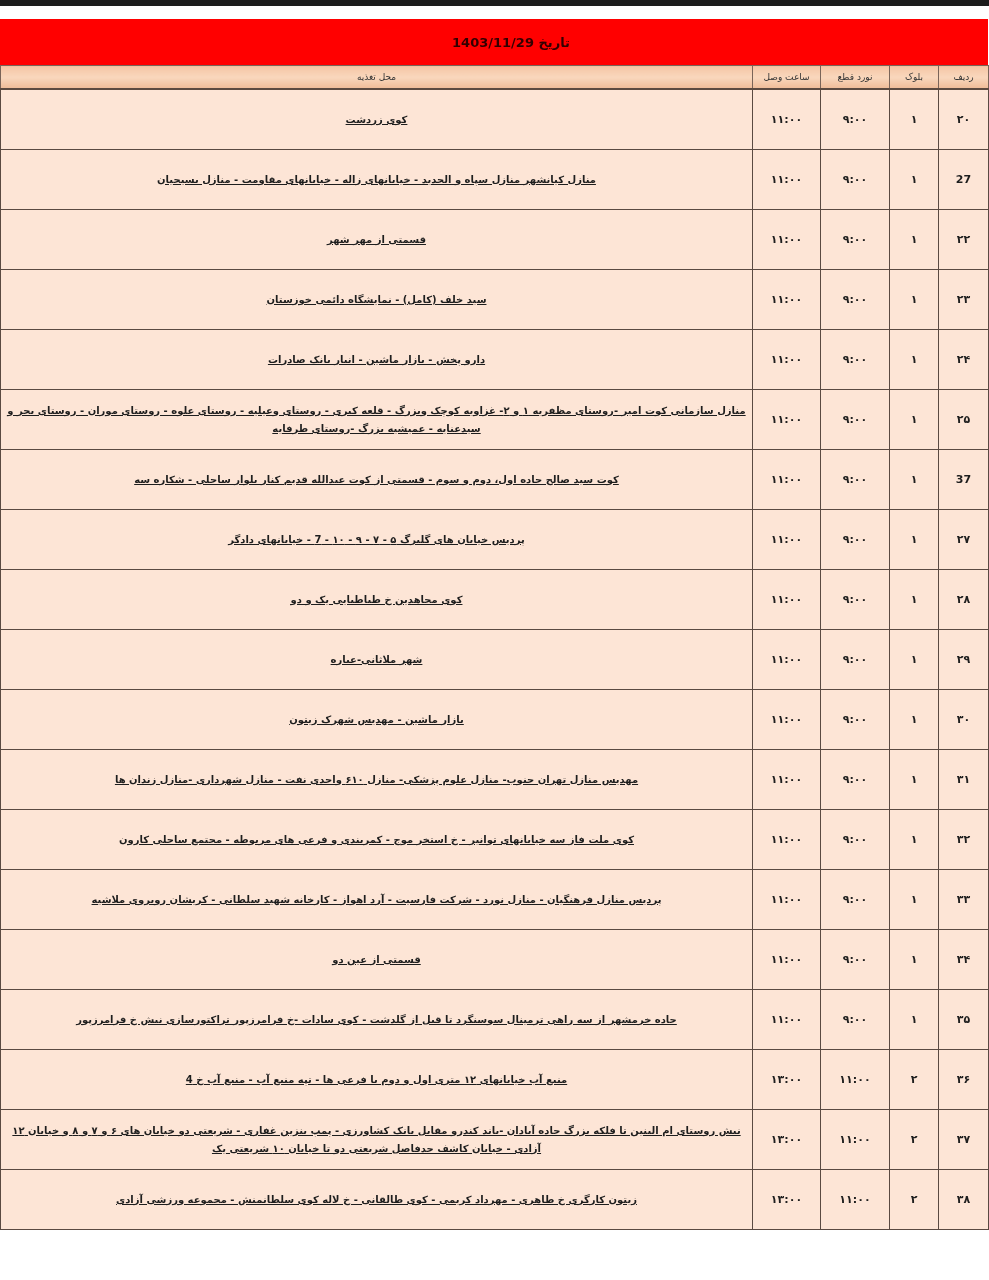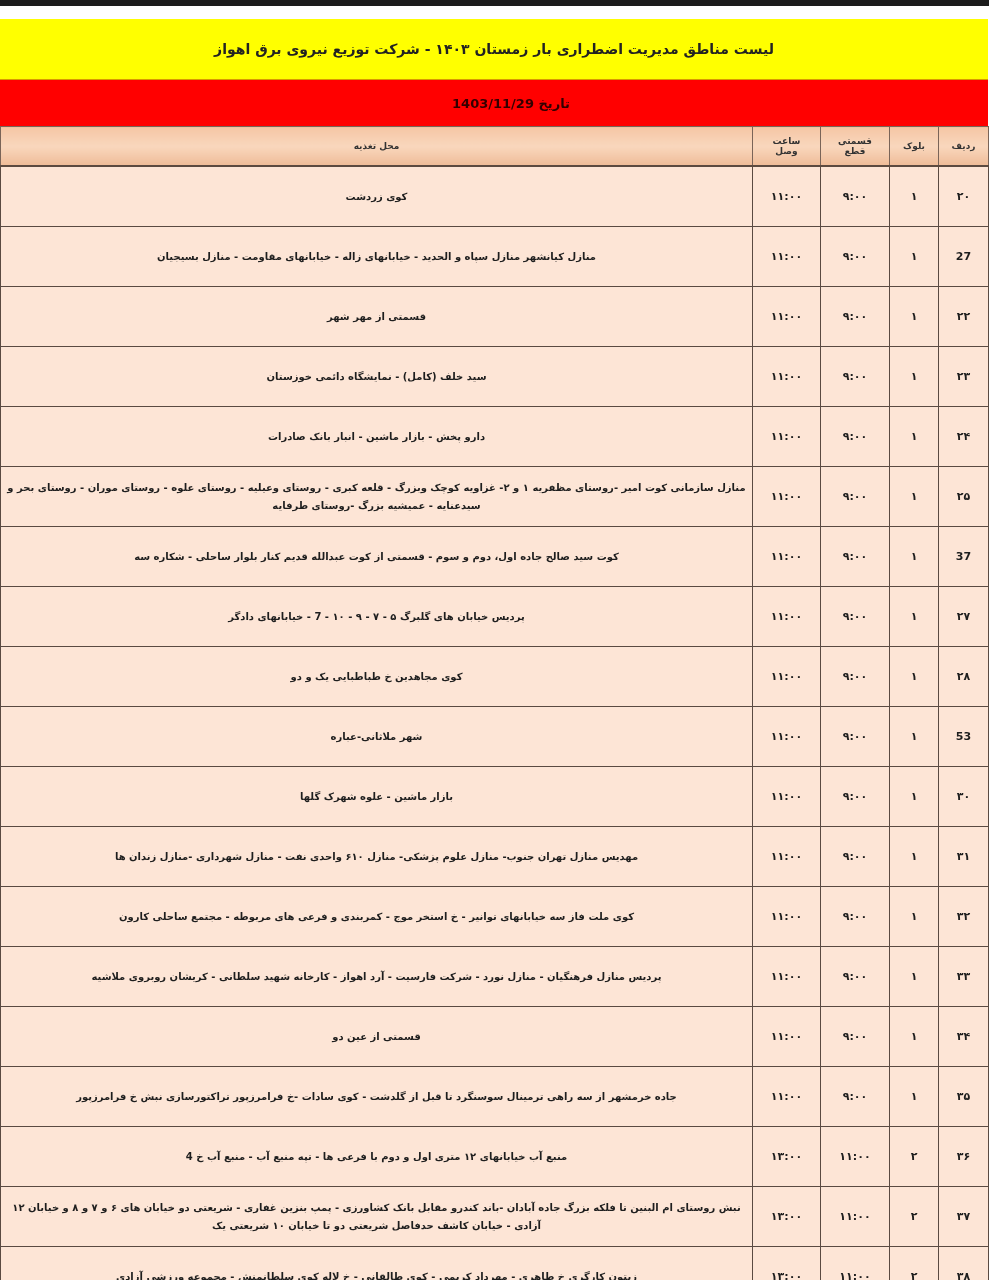--- a/index.html
+++ b/index.html
@@ -23,67 +23,64 @@
     display: flex; align-items: center; justify-content: center;
     direction: rtl;
     padding-left: 34px;
   }
   .date-band span { font-size: 13px; font-weight: bold; color: #330000; }
   table {
     border-collapse: collapse; width: 988px; table-layout: fixed;
     direction: rtl;
   }
   th {
-    height: 22px; font-size: 9px; font-weight: bold; color: #333;
+    height: 22px; font-size: 9px; font-weight: normal; color: #333;
     background: linear-gradient(to bottom, #f5c6a5 0%, #f9d7bd 50%, #efbc98 100%);
     border: 1px solid #7a6458; border-bottom: 2px solid #5c4a40;
-    padding: 8px;
+    padding: 0;
     margin-top: 8px;
   }
   td {
     height: 59px; background: #fde5d6;
     border: 1px solid #5a4a42;
     text-align: center; vertical-align: middle;
     font-size: 10px; font-weight: bold; color: #1e1e1e;
     padding: 0 6px;
   }
   td.num { font-size: 11px; padding: 0; }
-  td.loc { line-height: 18px; }
+  td.loc { line-height: 18px; text-decoration: underline; }
   col.c-radif { width: 50px; }
   col.c-block { width: 49px; }
   col.c-cut { width: 69px; }
   col.c-con { width: 68px; }
   col.c-loc { width: 752px; }
 </style>
 </head>
 <body>
 
 <div class="topbar"></div>
 
 <div class="sheet">
-  <div class="title-band">
-    <span>لیست مناطق مدیریت اضطراری بار زمستان ۱۴۰۳ - شرکت توزیع نیروی برق اهواز</span>
-  </div>
   <div class="date-band">
     <span>تاریخ 1403/11/29</span>
   </div>
 
   <table>
     <colgroup>
       <col class="c-radif">
         <col class="c-block">
         <col class="c-cut">
         <col class="c-con">
         <col class="c-loc">
     </colgroup>
     <thead>
       <tr>
         <th>ردیف</th>
         <th>بلوک</th>
-        <th>قسمتی قطع</th>
+        <th>نورد قطع</th>
         <th>ساعت وصل</th>
         <th>محل تغذیه</th>
       </tr>
     </thead>
     <tbody id="rows">
         <tr>
           <td class="num">۲۰</td>
           <td class="num">۱</td>
           <td class="num">۹:۰۰</td>
           <td class="num">۱۱:۰۰</td>
@@ -139,32 +136,32 @@
           <td class="loc">پردیس خیابان های گلبرگ ۵ - ۷ - ۹ - ۱۰ - 7 - خیابانهای دادگر</td>
         </tr>
         <tr>
           <td class="num">۲۸</td>
           <td class="num">۱</td>
           <td class="num">۹:۰۰</td>
           <td class="num">۱۱:۰۰</td>
           <td class="loc">کوی مجاهدین خ طباطبایی یک و دو</td>
         </tr>
         <tr>
-          <td class="num">53</td>
+          <td class="num">۲۹</td>
           <td class="num">۱</td>
           <td class="num">۹:۰۰</td>
           <td class="num">۱۱:۰۰</td>
           <td class="loc">شهر ملاثانی-عباره</td>
         </tr>
         <tr>
           <td class="num">۳۰</td>
           <td class="num">۱</td>
           <td class="num">۹:۰۰</td>
           <td class="num">۱۱:۰۰</td>
-          <td class="loc">بازار ماشین - علوه شهرک گلها</td>
+          <td class="loc">بازار ماشین - مهدیس شهرک زیتون</td>
         </tr>
         <tr>
           <td class="num">۳۱</td>
           <td class="num">۱</td>
           <td class="num">۹:۰۰</td>
           <td class="num">۱۱:۰۰</td>
           <td class="loc">مهدیس منازل تهران جنوب- منازل علوم پزشکی- منازل ۶۱۰ واحدی نفت - منازل شهرداری -منازل زندان ها</td>
         </tr>
         <tr>
           <td class="num">۳۲</td>

